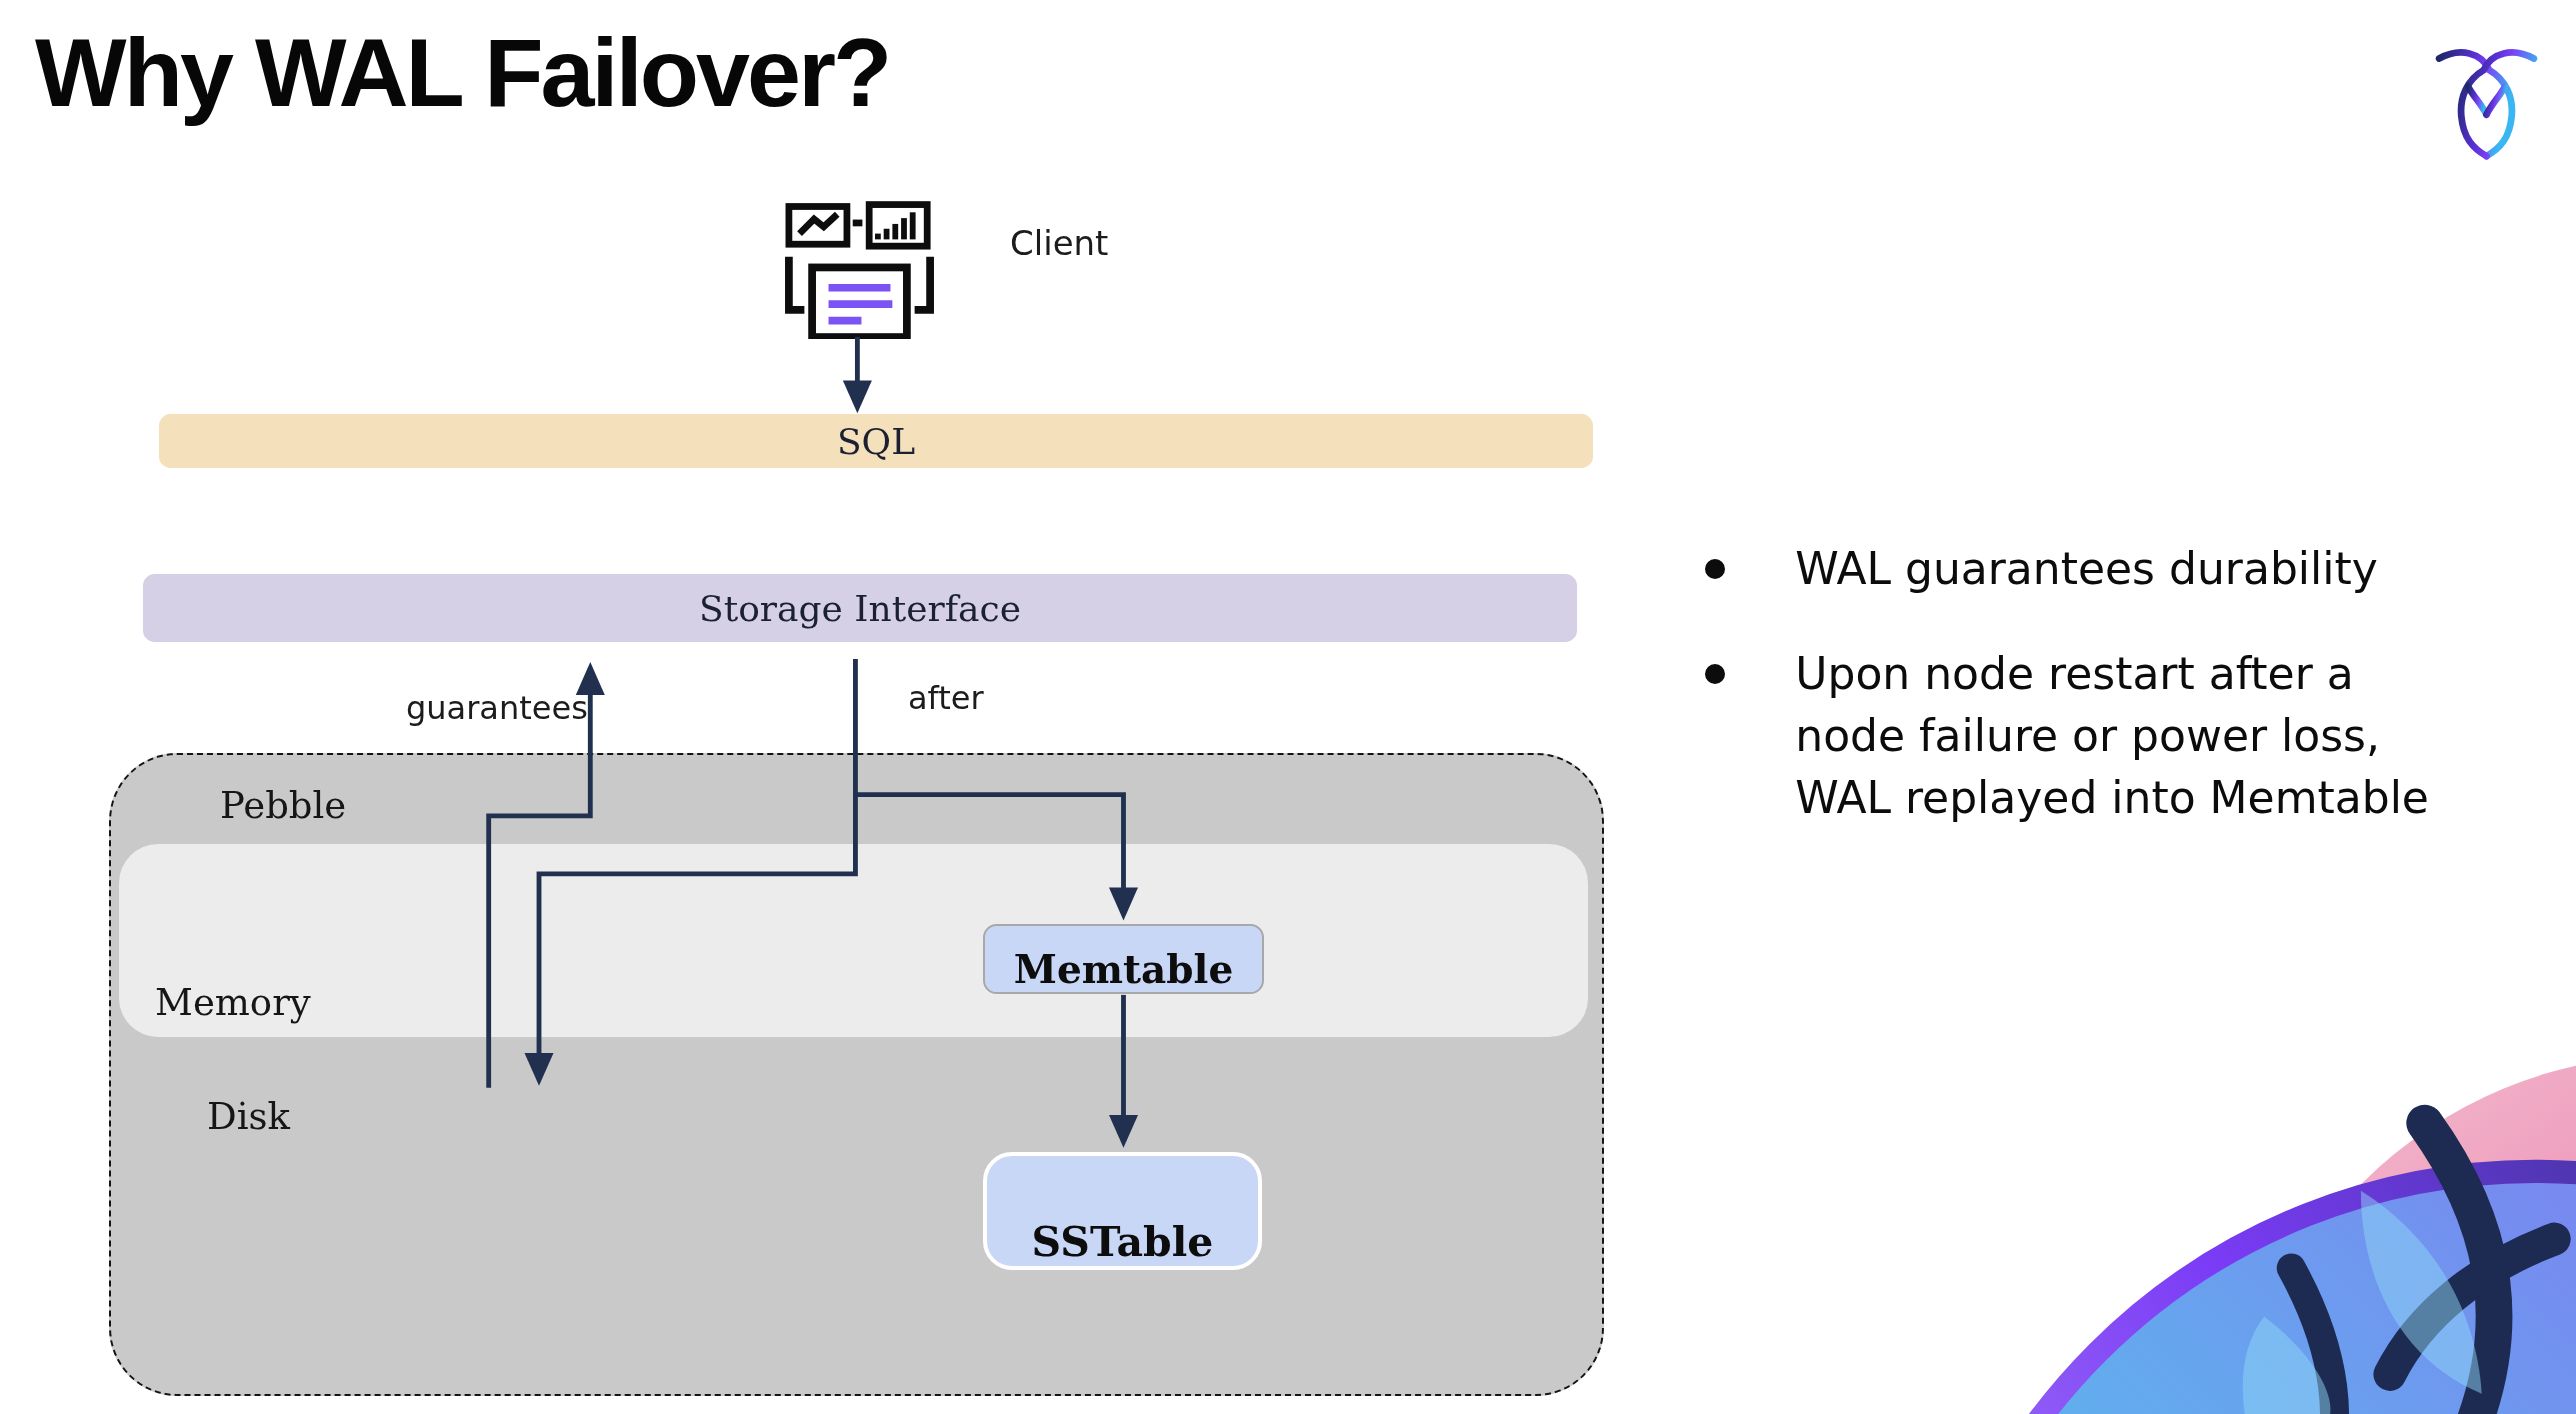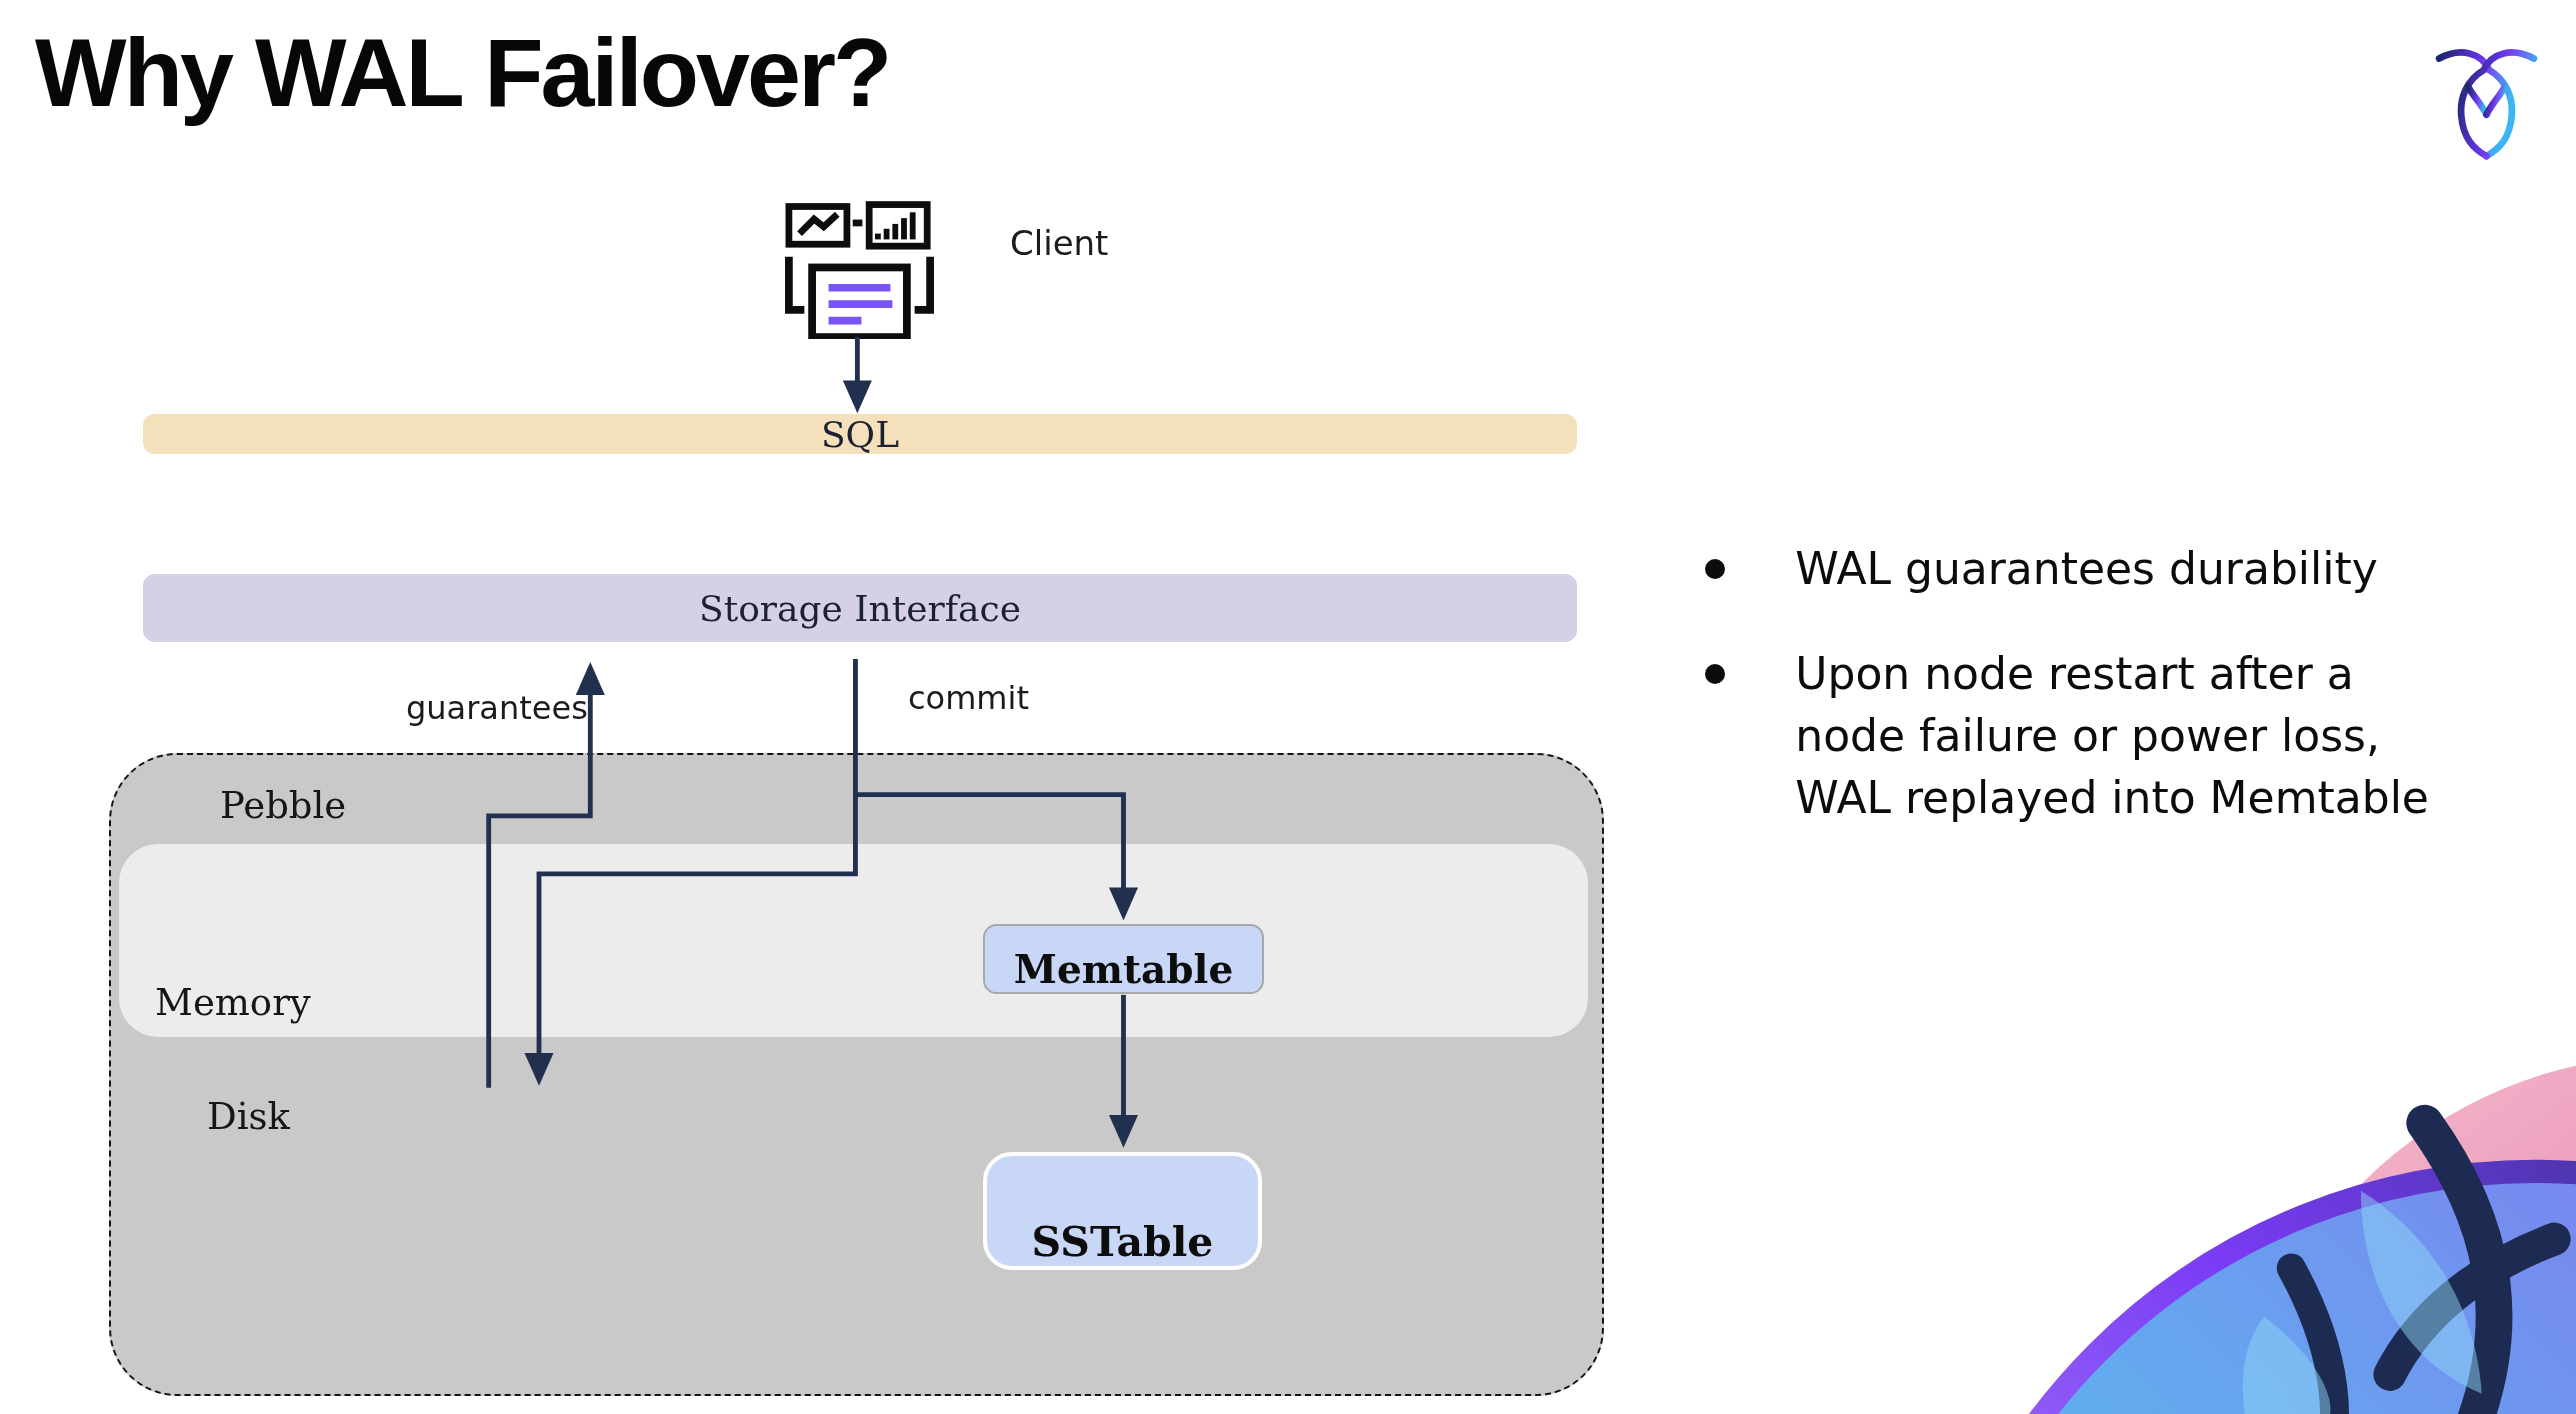--- a/index.html
+++ b/index.html
@@ -18,21 +18,21 @@
   .lbl{font-family:"DejaVu Sans",sans-serif;font-size:32px;color:#1c1c1c;white-space:nowrap;}
   .client-label{left:1010px;top:223px;font-size:34px;text-align:center;}
   
   .layer{
     left:143px;width:1434px;border-radius:11.6px;z-index:4;
     display:flex;align-items:center;justify-content:center;
   }
   .layer span{
     font-family:"DejaVu Serif",serif;font-size:36px;color:#1b2130;
   }
-  .layer-sql{top:414px;height:40px;}
+  .layer-sql{top:414px;height:54px;margin-left:16px;}
   .layer-kv{top:501px;height:47px;}
   .layer-storage{top:574px;height:68px;}
   
   .pebble{
     left:109px;top:753px;width:1495px;height:643px;
     background:#c9c9c9;border:2.9px dashed #141414;border-radius:68px;
     box-sizing:border-box;z-index:1;
   }
   .memory-band{
     left:119px;top:844px;width:1469px;height:193px;
@@ -140,21 +140,21 @@
     <span>Storage Interface</span>
   </div>
 
   <div class="abs pebble"></div>
   <div class="abs memory-band"></div>
   <div class="abs serif-lbl pebble-lbl">Pebble</div>
   <div class="abs serif-lbl memory-lbl">Memory</div>
   <div class="abs serif-lbl disk-lbl">Disk</div>
 
   <div class="abs lbl committed-lbl">guarantees</div>
-  <div class="abs lbl commit-lbl">commit</div>
+  <div class="abs lbl commit-lbl">after</div>
   <div class="abs lbl sync-l">sync</div>
   <div class="abs lbl sync-r">sync</div>
   <div class="abs lbl async-lbl">async flush</div>
 
   <svg class="abs connectors" width="2576" height="1415" viewBox="0 0 2662 1462">
     <g fill="none" stroke="#21304F" stroke-width="5">
       <path d="M886 348 L886 396"></path>
       <path d="M505 1124 L505 843 L610 843 L610 714"></path>
       <path d="M884 681 L884 821 L1161 821 L1161 920"></path>
       <path d="M884 821 L884 903 L557 903 L557 1091"></path>

